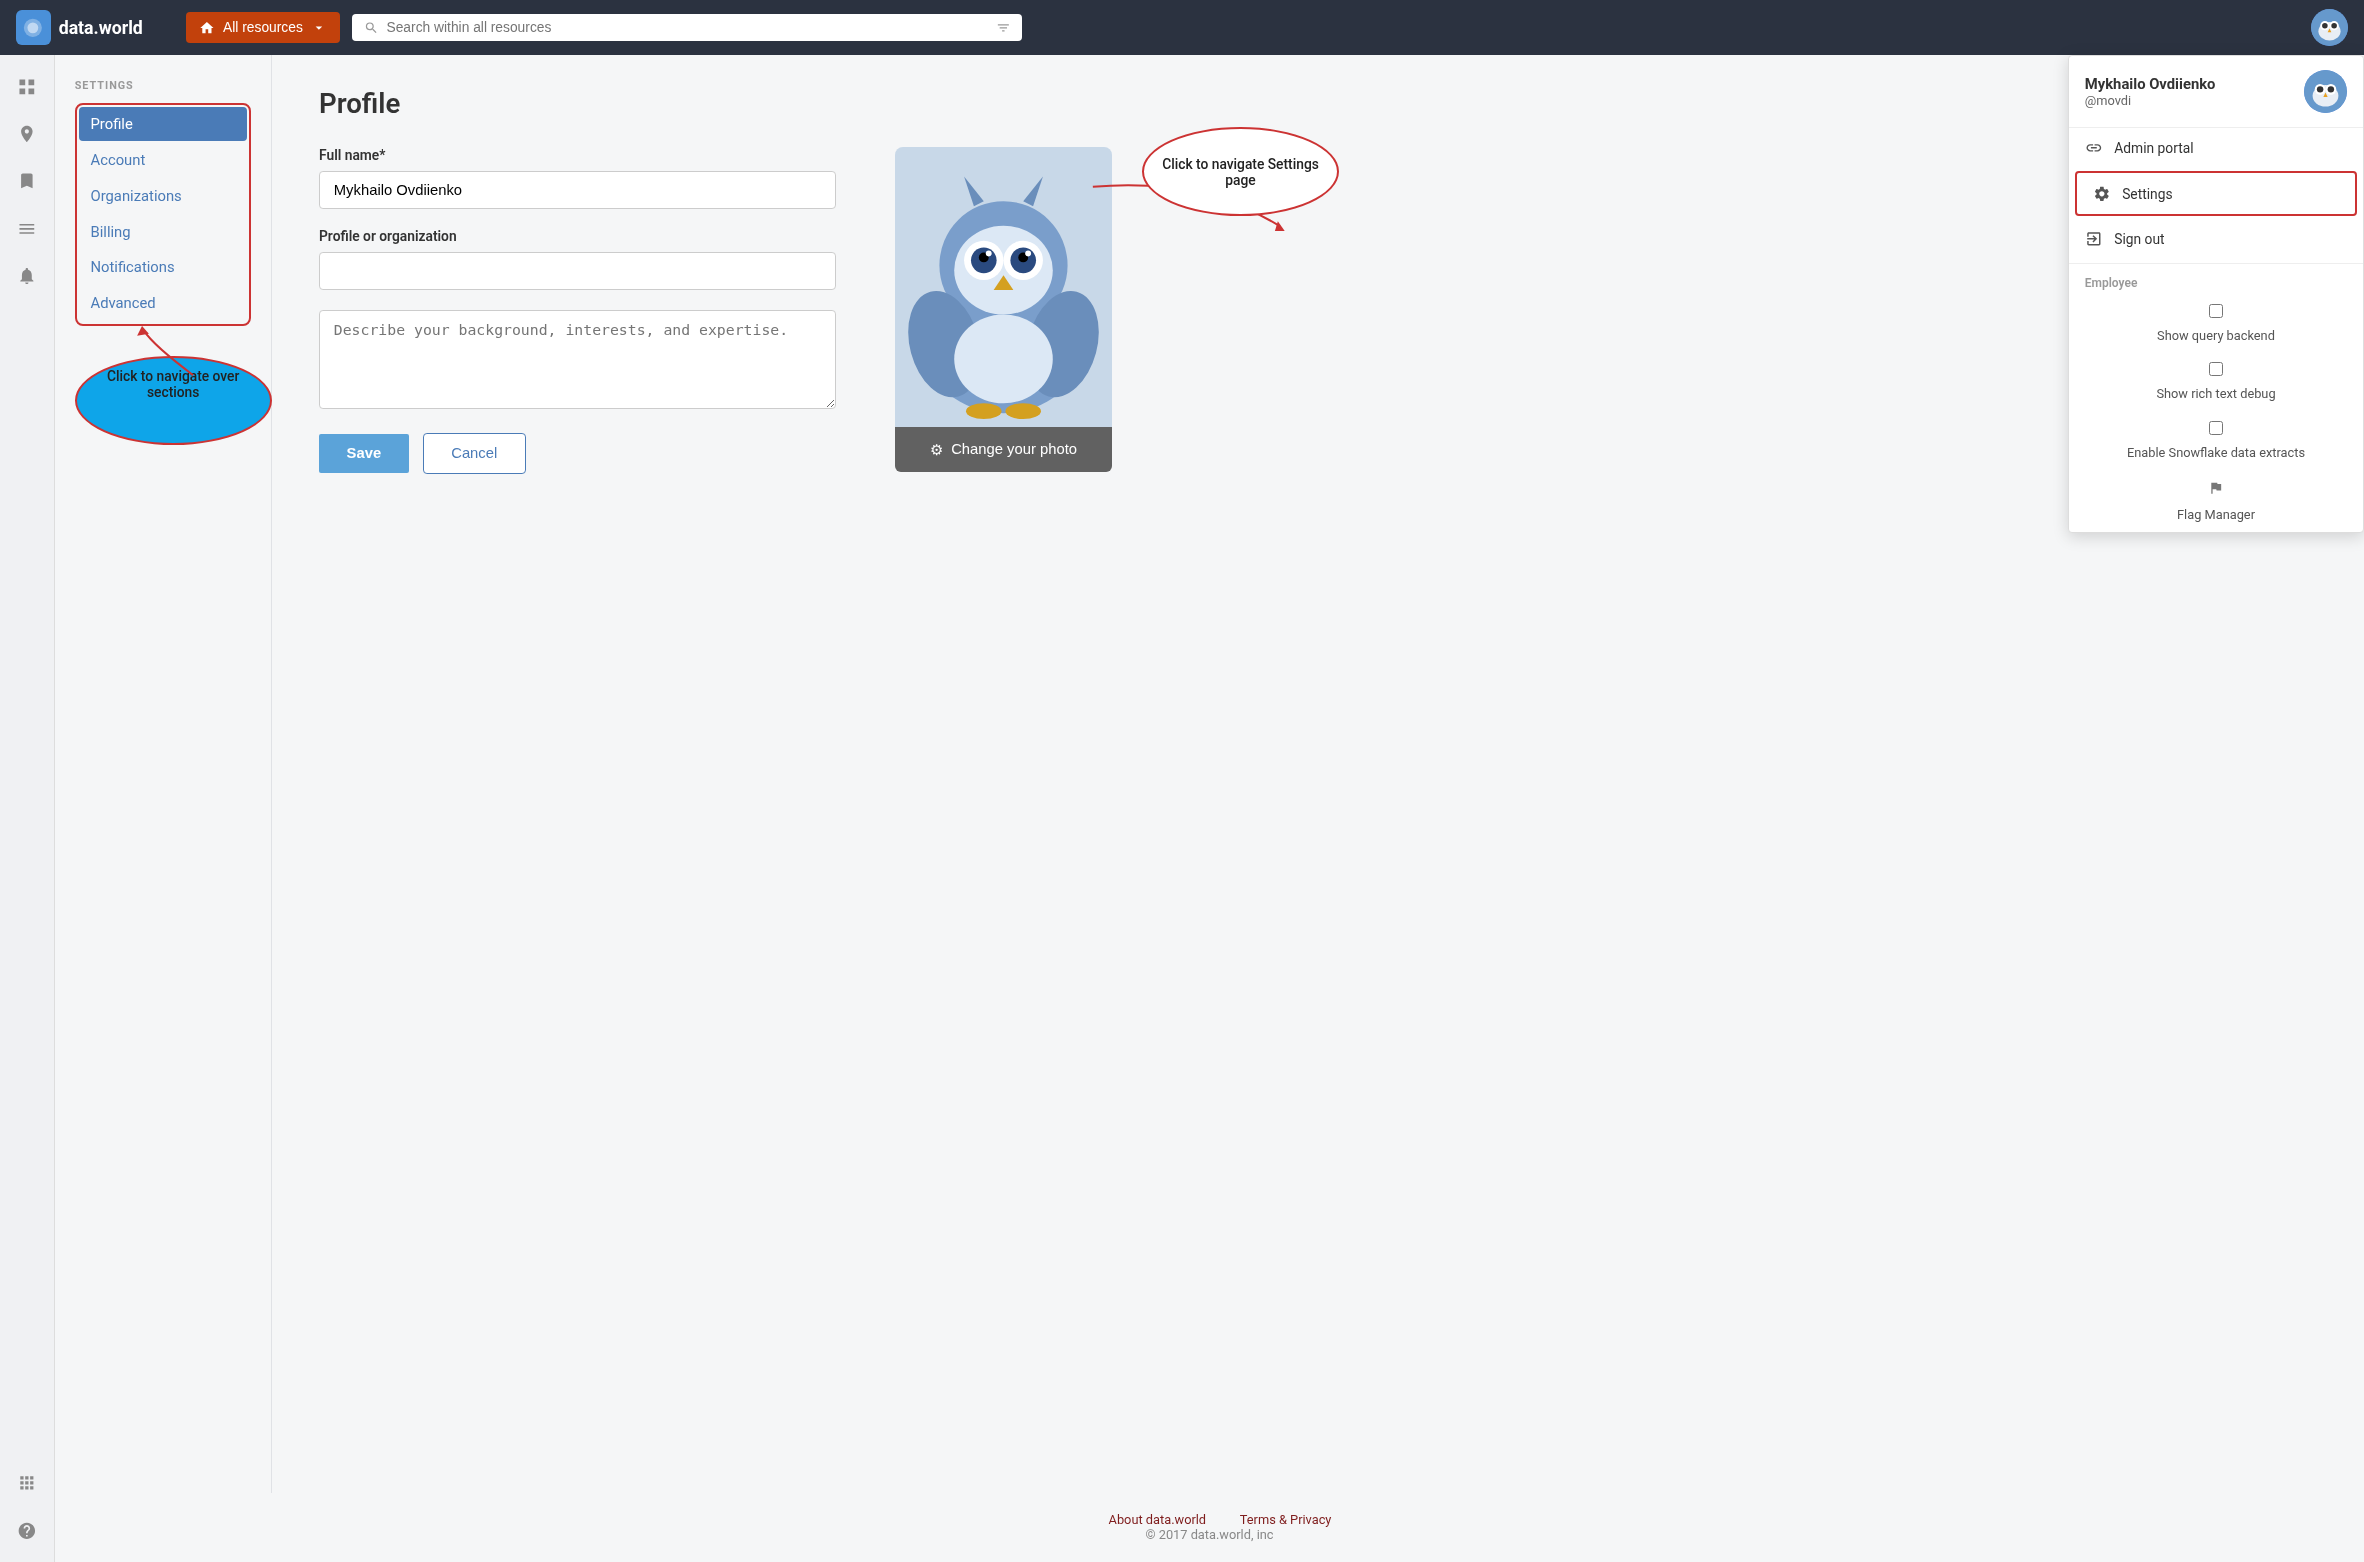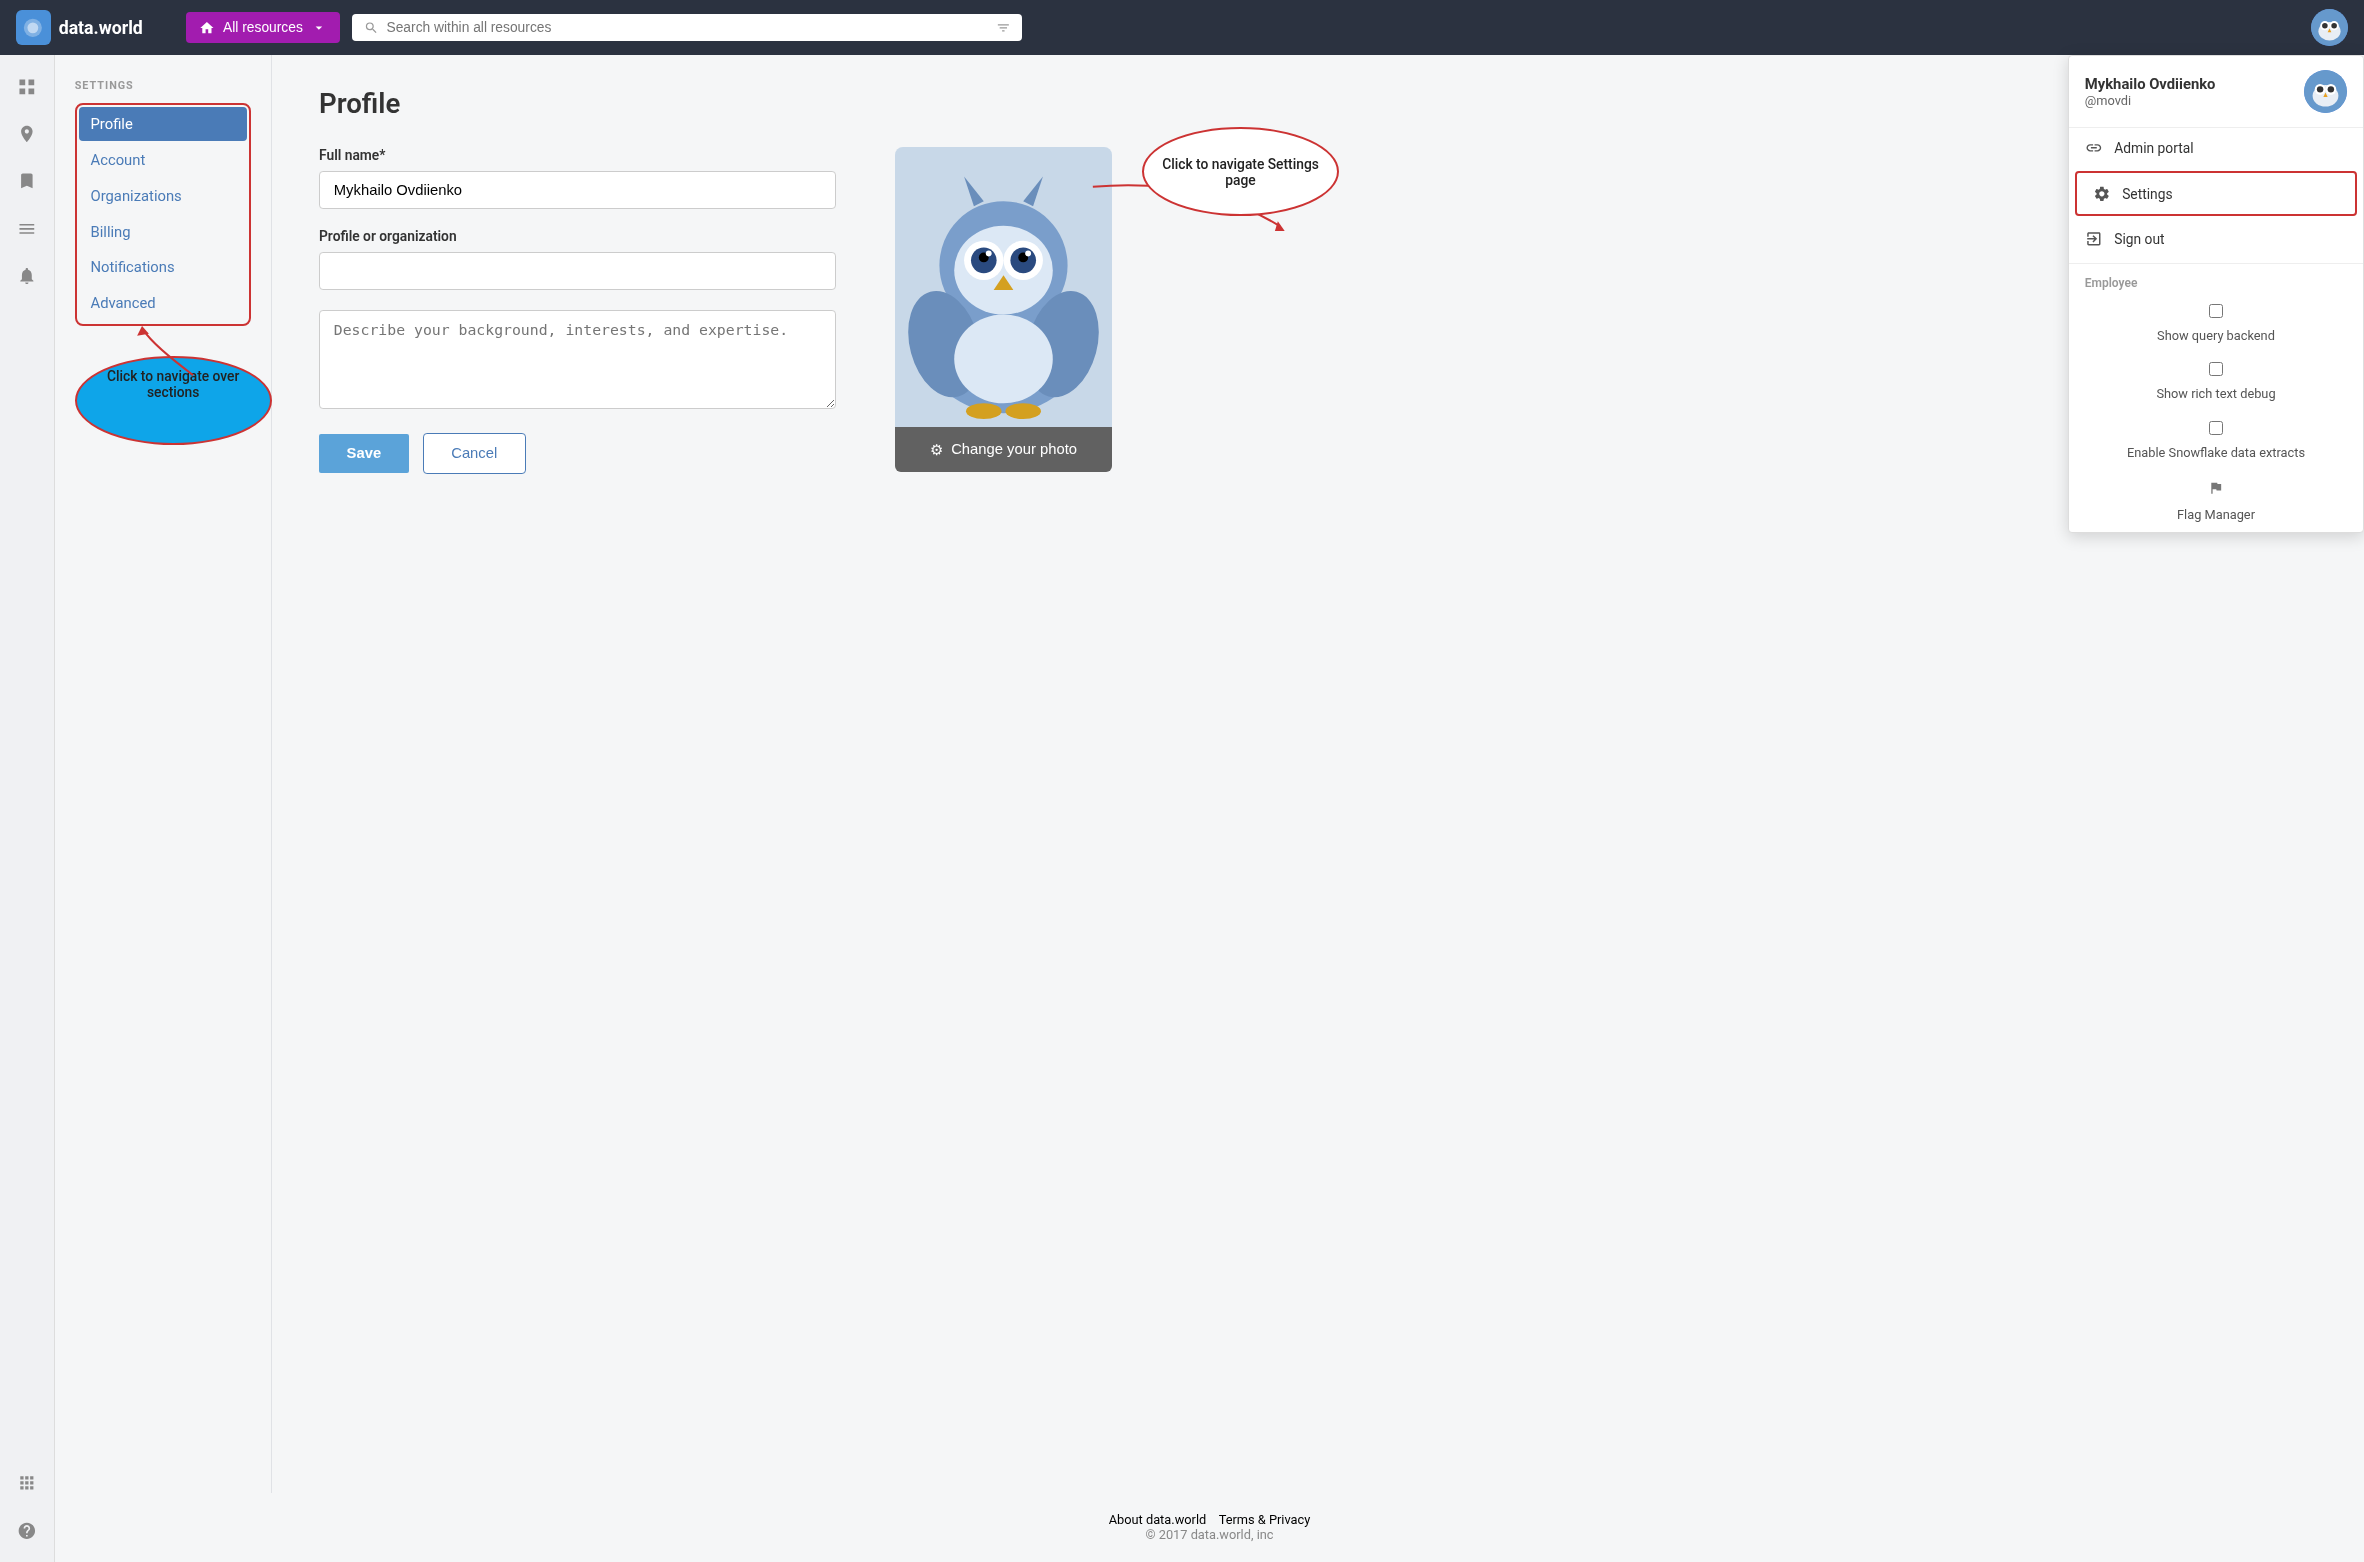--- a/index.html
+++ b/index.html
@@ -6,21 +6,21 @@
     body { font-family: -apple-system, BlinkMacSystemFont, 'Segoe UI', Roboto, sans-serif; background: #f5f6f7; color: #333; }
 
     
     .topnav {
       display: flex; align-items: center;
       background: #2b3240; height: 55px;
       padding: 0 15.8px; gap: 11.8px; position: relative; z-index: 10;
     }
     .logo-area { display: flex; align-items: center; gap: 7.9px; color: white; font-weight: bold; font-size: 17.7px; min-width: 158px; }
     .logo-icon { width: 35px; height: 35px; background: #4a90d9; border-radius: 5.9px; display: flex; align-items: center; justify-content: center; color: white; font-size: 17.7px; }
-    .nav-dropdown { display: flex; align-items: flex-start; gap: 7.9px; background: #a21caf; border: none; color: white; padding: 7.9px 13.8px; border-radius: 3.9px; cursor: pointer; font-size: 13.8px; }
+    .nav-dropdown { display: flex; align-items: flex-start; gap: 7.9px; background: #c2410c; border: none; color: white; padding: 7.9px 13.8px; border-radius: 3.9px; cursor: pointer; font-size: 13.8px; }
     .nav-dropdown svg { width: 15.8px; height: 15.8px; fill: white; }
     .search-bar { flex: 1; display: flex; align-items: center; background: white; border-radius: 3.9px; padding: 5.9px 11.8px; gap: 7.9px; max-width: 670px; }
     .search-bar input { border: none; outline: none; font-size: 13.8px; width: 100%; }
     .filter-icon { color: #666; cursor: pointer; }
     .nav-right { margin-left: auto; display: flex; align-items: center; gap: 11.8px; }
     .avatar-btn { background: none; border: none; cursor: pointer; }
     .avatar-circle { width: 37px; height: 37px; border-radius: 50%; background: #5b8dd9; display: flex; align-items: center; justify-content: center; overflow: hidden; }
 
     
     .app-body { display: flex; height: calc(100vh - 55px); }
@@ -85,21 +85,21 @@
       text-decoration: none;
     }
     .dropdown-divider { border: none; border-top: 1px solid #eee; margin: 3.9px 0; }
     .employee-label { padding: 7.9px 15.8px 3.9px; font-size: 12px; color: #999; font-weight: 600; }
     .dropdown-check-item { display: flex; align-items: center; gap: 9.9px; padding: 9.9px 15.8px; font-size: 12.8px; color: #555; cursor: pointer; flex-direction: column; }
     .dropdown-check-item input { width: 13.8px; height: 13.8px; }
     .dropdown-icon { width: 17.7px; height: 17.7px; display: flex; align-items: center; justify-content: center; color: #555; }
 
     
     .footer { text-align: center; padding: 19.7px; font-size: 12.8px; color: #888; }
-    .footer a { color: #000000; text-decoration: none; }
+    .footer a { color: #7f1d1d; text-decoration: none; margin-left: 21px; }
 
     
     .page-content { display: flex; flex-direction: column; flex: 1; }
     .content-row { display: flex; flex: 1; }
     .form-owl-row { display: flex; align-items: flex-start; gap: 0; }
     .red-border-nav { border: 2px solid #cc3333; border-radius: 7.9px; padding: 2px; margin-top: 3.9px; }
   </style>
 </head>
 <body>
 

